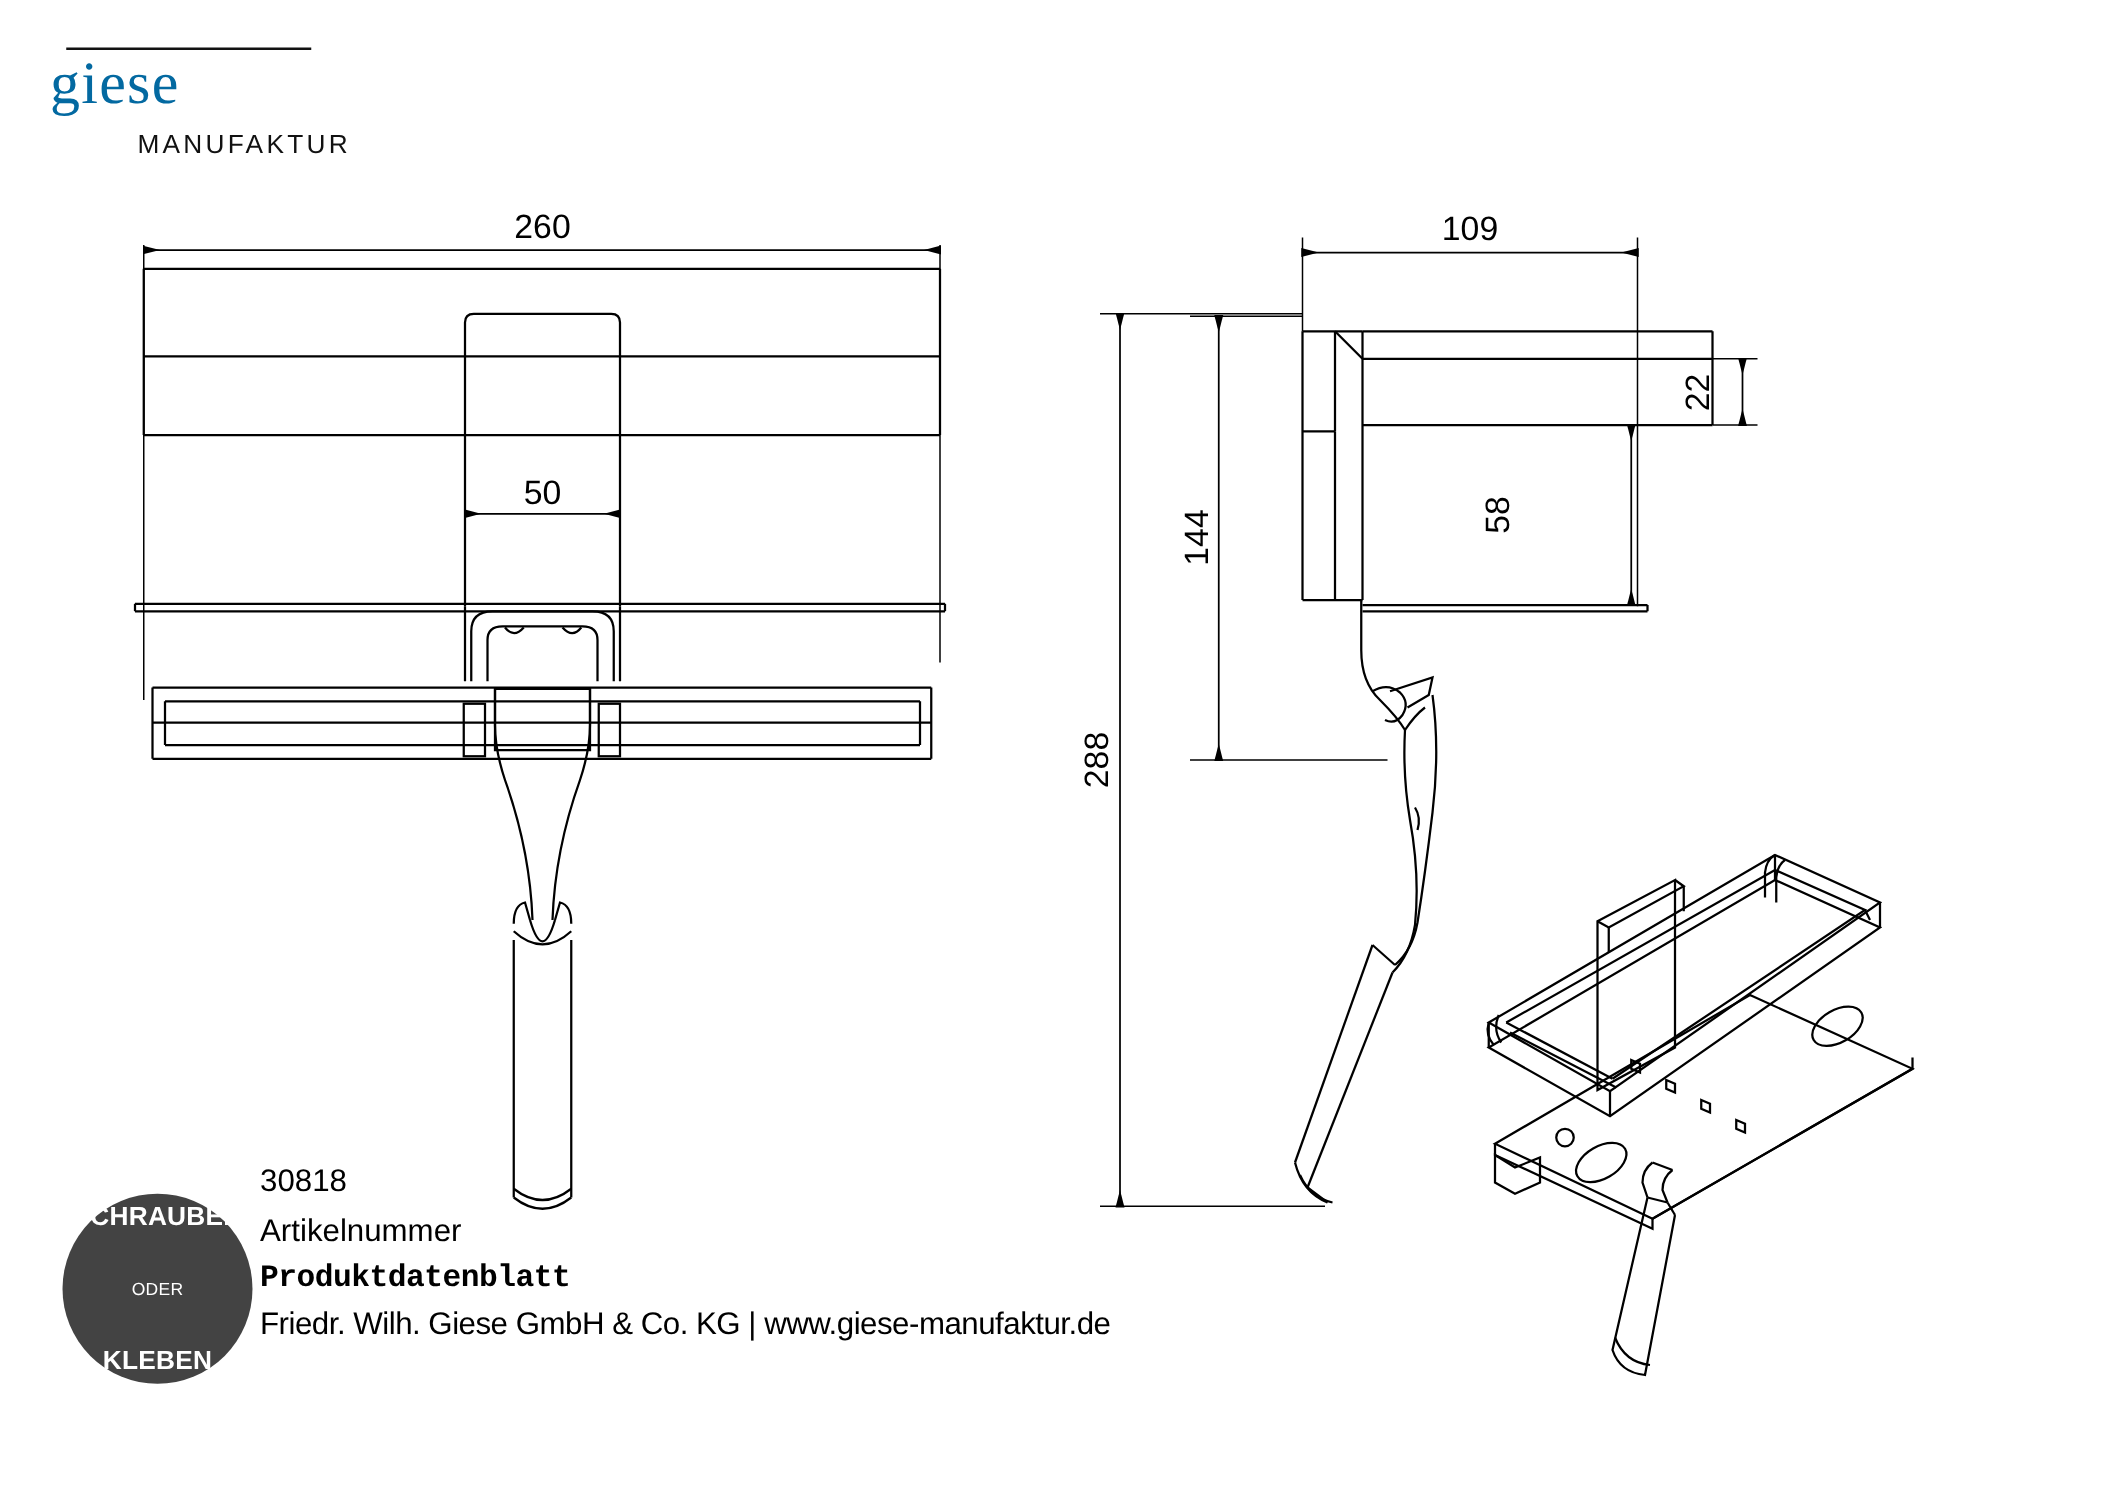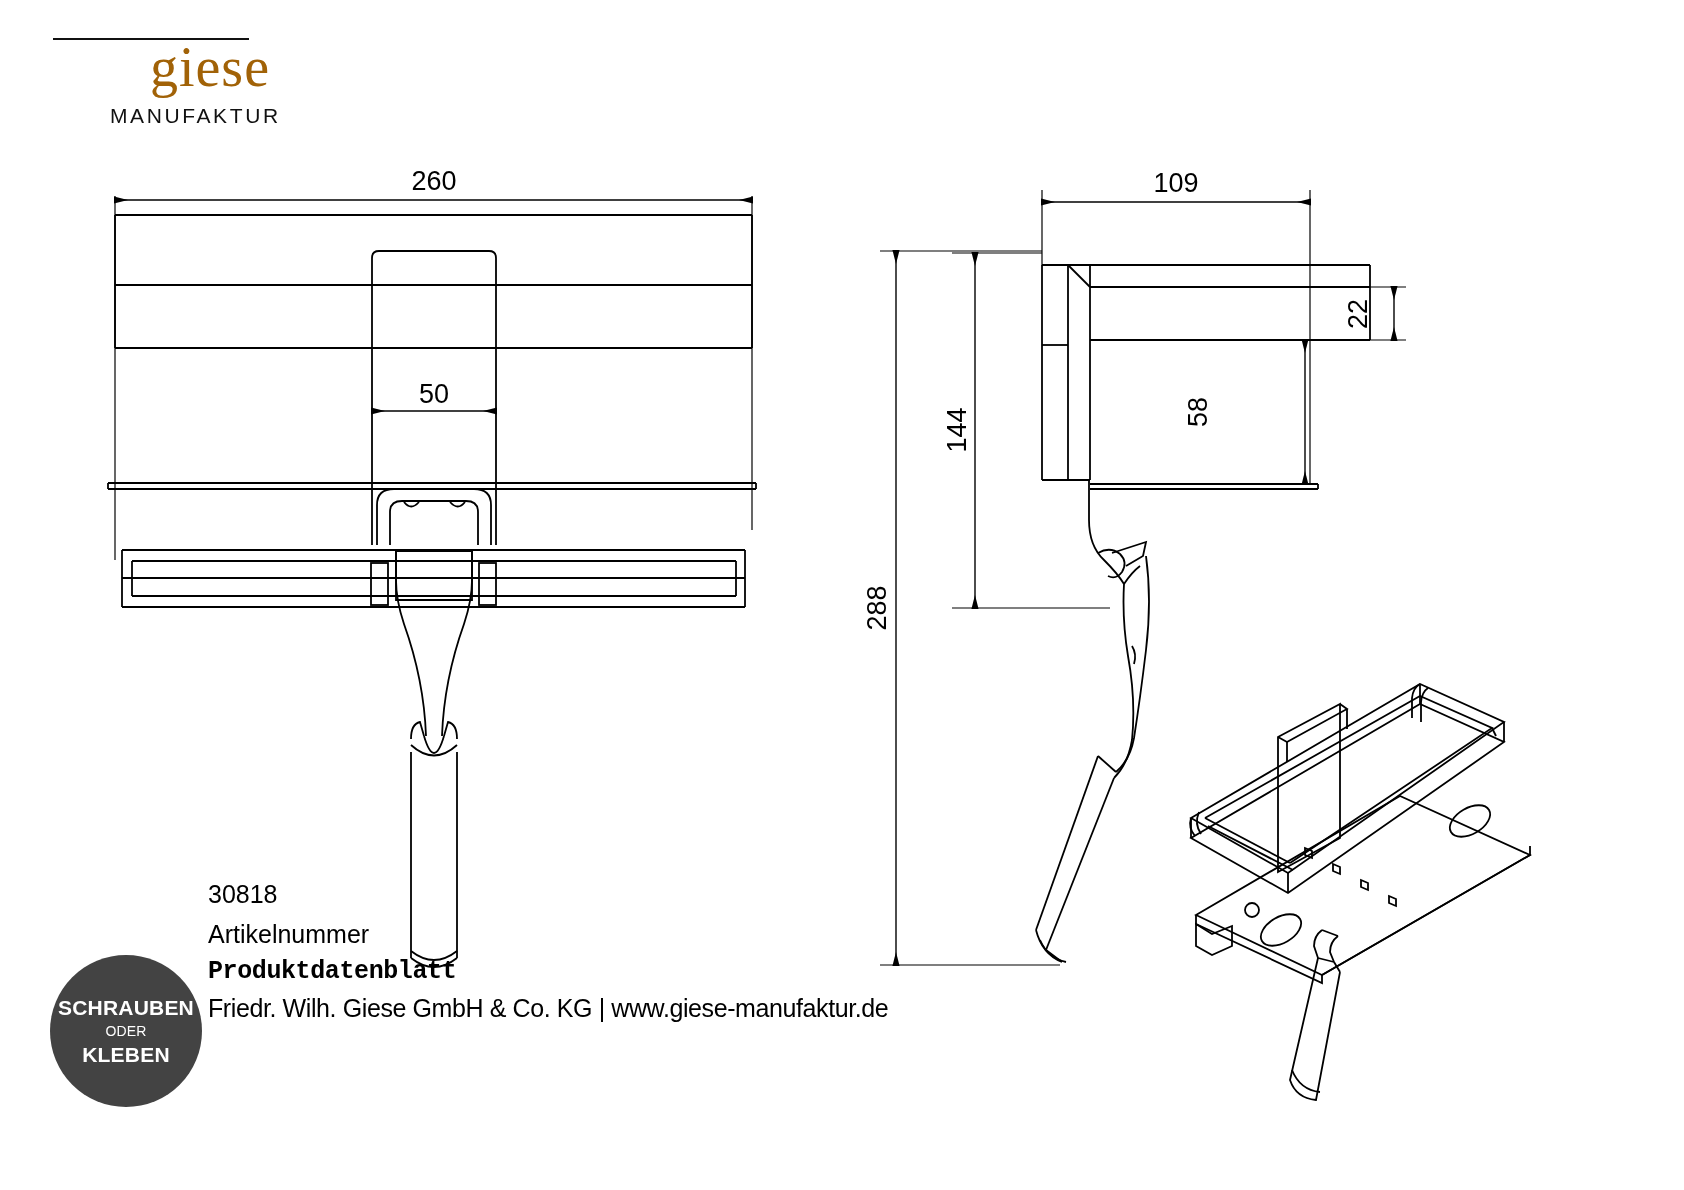--- a/index.html
+++ b/index.html
@@ -25,26 +25,25 @@
   }
   #brand-logo .logo-rule {
     width: 196px;
     height: 2px;
     background: #111;
     margin-left: 13px;
     margin-bottom: -16px;
   }
   #brand-logo .logo-word {
     font-family: "Liberation Serif", serif;
-    font-size: 56px;
+    font-size: 48px;
     line-height: 86px;
     letter-spacing: 1px;
-    color: #a16207;
+    color: #0369a1;
     font-weight: 400;
-    text-align: right;
   }
   #brand-logo .logo-sub {
     font-family: "Liberation Sans", sans-serif;
     font-size: 21px;
     letter-spacing: 2.6px;
     color: #111;
     margin-left: 70px;
     margin-top: -6px;
   }
 
@@ -60,21 +59,21 @@
   .dim-text {
     font-family: "Liberation Sans", sans-serif;
     font-size: 27px;
     fill: #000;
   }
 
   
   #footer-block {
     position: absolute;
     left: 208px;
-    top: 874px;
+    top: 925px;
     width: 900px;
   }
   #footer-block .art-no {
     font-size: 25px;
     line-height: 40px;
   }
   #footer-block .art-label {
     font-size: 25px;
     line-height: 40px;
   }
@@ -100,20 +99,21 @@
     width: 152px;
     height: 152px;
     border-radius: 50%;
     background: #434343;
     color: #ffffff;
     display: flex;
     flex-direction: column;
     align-items: center;
     justify-content: center;
     text-align: center;
+    gap: 34px;
   }
   #mounting-badge .badge-line-1,
   #mounting-badge .badge-line-3 {
     font-size: 21px;
     font-weight: bold;
     line-height: 25px;
     letter-spacing: 0.2px;
   }
   #mounting-badge .badge-line-2 {
     font-size: 14px;

